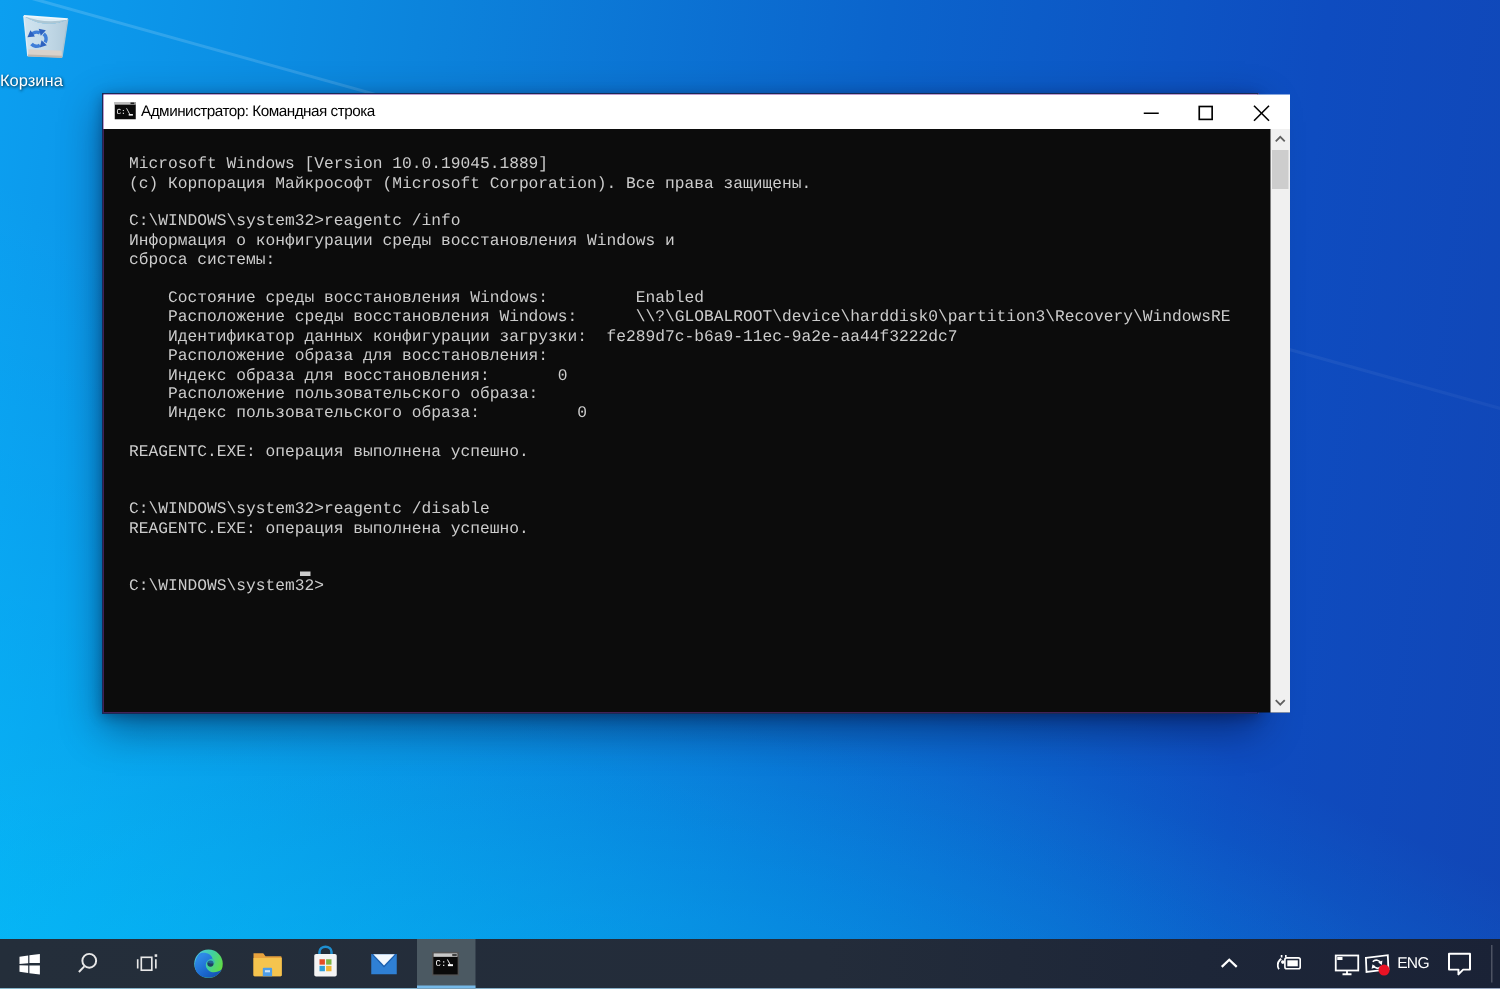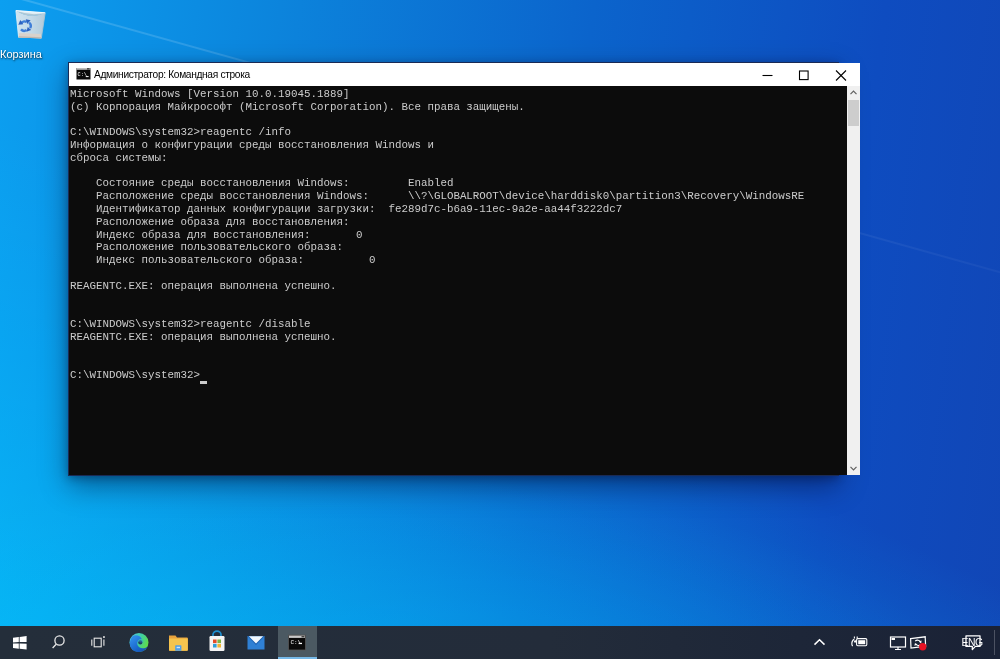--- a/index.html
+++ b/index.html
@@ -15,31 +15,31 @@
 
   
   .win{position:absolute;left:68px;top:62px;width:771px;height:414px;
     border:1px solid #1a2a55;box-sizing:border-box;
     box-shadow:0 10px 26px rgba(0,0,30,.42), 0 2px 8px rgba(0,0,30,.3);background:#d946ef;}
   .tbar{position:absolute;left:0;top:0;width:791px;height:23px;background:#fff;}
   .ticon{position:absolute;left:7px;top:3px;}
   .ttext{position:absolute;left:25px;top:6px;font-size:10.2px;letter-spacing:-0.33px;color:#000;white-space:nowrap;}
   .tbtns{position:absolute;right:0;top:0;height:23px;}
   .console{position:absolute;left:0;top:23px;width:791px;height:389px;background:#0c0c0c;}
-  pre.ctext{margin:0;padding:2px 0 0 1px;font-family:"Liberation Mono",monospace;
+  pre.ctext{margin:16px;padding:2px 0 0 1px;font-family:"Liberation Mono",monospace;
     font-size:10.83px;line-height:12.78px;color:#cccccc;}
   .cursor{position:absolute;left:131px;top:295px;width:6.5px;height:2.5px;background:#cccccc;}
   .sbar{position:absolute;right:0;top:0;width:13px;height:389px;background:#f0f0f0;}
 
   
   .tb{position:absolute;left:0;top:626px;width:1000px;height:33px;background:linear-gradient(90deg,#242e3a 0%,#232c3a 55%,#1d2638 80%,#1a2236 100%);}
   .tbi{position:absolute;top:626px;height:33px;display:flex;align-items:center;justify-content:center;}
   .cmdbtn{position:absolute;left:278px;top:626px;width:39px;height:33px;background:#4b5962;}
   .cmdline{position:absolute;left:278px;top:657px;width:39px;height:2px;background:#76b9e8;}
-  .eng{position:absolute;left:960px;top:626px;width:24px;height:33px;color:#fff;font-size:10.4px;
+  .eng{position:absolute;left:930px;top:626px;width:24px;height:33px;color:#fff;font-size:10.4px;
     display:flex;align-items:center;justify-content:center;letter-spacing:-0.5px;}
 </style>
 </head>
 <body>
 <div class="desk"></div>
 <div class="ray"></div>
 
 <svg style="position:absolute;left:10px;top:4px;" width="42" height="44" viewBox="0 0 42 44">
   <defs>
     <linearGradient id="bg1" x1="0" y1="0" x2="1" y2="0">

